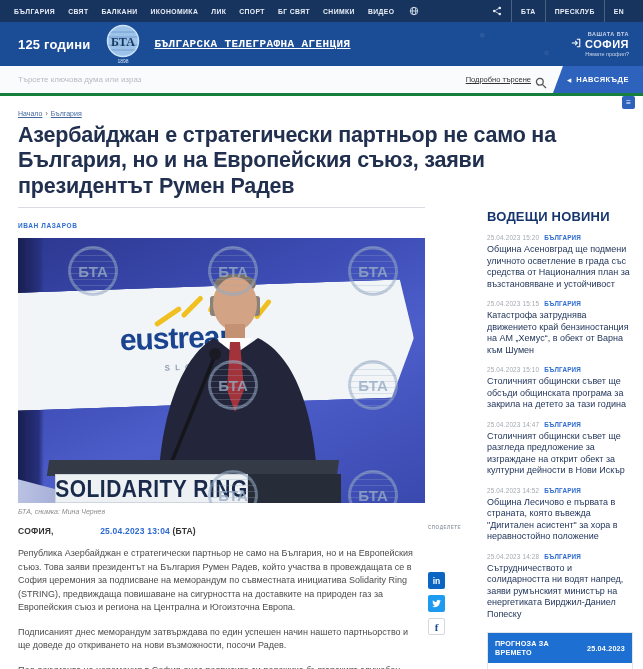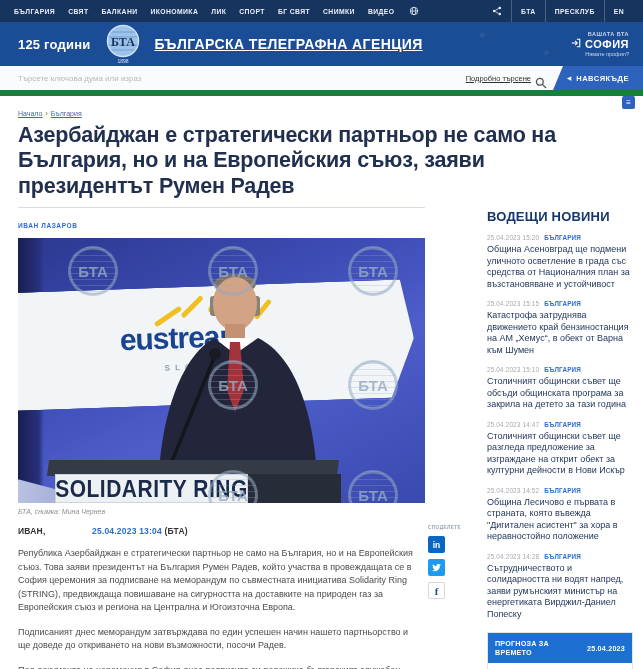--- a/index.html
+++ b/index.html
@@ -15,28 +15,28 @@
   .tn-right .tn-cell { display:flex; align-items:center; padding:0 9px; border-left:1px solid rgba(255,255,255,.22); color:#e9eef6; font-size:6.8px; font-weight:bold; letter-spacing:.4px; text-decoration:none; }
   .tn-right .tn-cell:first-child { border-left:none; }
 
   
   .masthead { position:relative; height:44px; background:#1b4c96; display:flex; align-items:center; padding:0 14px 0 18px;
     background-image: radial-gradient(circle at 75% 30%, rgba(255,255,255,.07) 0 2px, transparent 3px),
                       radial-gradient(circle at 85% 70%, rgba(255,255,255,.06) 0 2px, transparent 3px),
                       radial-gradient(circle at 92% 40%, rgba(255,255,255,.05) 0 1px, transparent 2px); }
   .mh-years { color:#fff; font-size:13px; font-weight:bold; letter-spacing:.2px;text-align:right; }
   .mh-logo { margin:0 12px 0 14px; display:flex; align-items:center; }
-  .mh-agency { color:#fff; font-size:14px; font-weight:bold; letter-spacing:.4px; }
+  .mh-agency { color:#fff; font-size:11px; font-weight:bold; letter-spacing:.4px;font-family:Liberation Mono, monospace; }
   .mh-right { margin-left:auto; display:flex; flex-direction:column; align-items:flex-end; gap:1px; }
   .mh-yourbta { color:rgba(255,255,255,.75); font-size:5.5px; font-weight:bold; letter-spacing:.5px; }
   .mh-login { display:flex; align-items:center; gap:4px; color:#fff; font-size:11px; font-weight:bold; letter-spacing:.5px; text-decoration:none; }
   .mh-noprofile { color:rgba(255,255,255,.75); font-size:5.5px; text-decoration:none; }
 
   
-  .searchbar { position:relative; height:30px; background:#fafbfc; border-bottom:6px solid #15803d; display:flex; align-items:center; padding-left:18px; }
+  .searchbar { position:relative; height:30px; background:#fafbfc; border-bottom:3px solid #15803d; display:flex; align-items:center; padding-left:18px; }
   .search-input { border:none; outline:none; background:transparent; width:300px; font-size:8px; color:#444; font-family:"Liberation Sans",sans-serif; }
   .search-input::placeholder { color:#b5bac1; }
   .adv-link { position:absolute; right:112px; font-size:7.5px; color:#333; text-decoration:underline; white-space:nowrap; }
   .mag { position:absolute; right:96px; top:9px; }
   .scope-wrap { position:absolute; right:0; top:0; bottom:0; width:90px; background:#2d63bd; clip-path:polygon(10px 0, 100% 0, 100% 100%, 0 100%); display:flex; align-items:center; justify-content:center; gap:5px; }
   .scope-tri { color:#fff; font-size:5.5px; }
   .scope-label { color:#fff; font-size:7.5px; font-weight:bold; letter-spacing:.5px; }
   .float-box { position:absolute; right:8px; top:96px; width:13px; height:13px; background:#2d63bd; border-radius:2px; color:#fff; font-size:8px; display:flex; align-items:center; justify-content:center; z-index:20; }
 
   
@@ -72,21 +72,21 @@
 
   .caption { margin-top:5px; font-size:7px; font-style:italic; color:#8f8f8f; }
   .dateline { margin-top:11px; font-size:8.5px; color:#333; font-weight:bold; letter-spacing:.2px; }
   .dateline .dl-date { color:#2e6bd0; font-weight:bold; text-decoration:none;margin-left:44px; }
   .para { margin-top:11px; width:402px; font-size:9px; line-height:1.5; color:#4c4c4c; }
 
   
   .share-col { position:absolute; left:410px; top:318px; width:44px; display:flex; flex-direction:column; gap:6px; }
   .share-label { font-size:4.6px; font-weight:bold; color:#98a1ac; letter-spacing:.5px; }
   .share-btn { width:17px; height:17px; border-radius:2px; display:flex; align-items:center; justify-content:center; cursor:pointer; }
-  .share-li { background:#0a66c2; color:#fff; font-size:8.5px; font-weight:bold; }
+  .share-li { background:#0a66c2; color:#fff; font-size:8.5px; font-weight:bold;margin-top:36px; }
   .share-tw { background:#1d9bf0; }
   .share-fb { background:#fff; border:1px solid #d3d8de; color:#1b4c94; font-family:"Liberation Serif",serif; font-size:11px; font-weight:bold; }
 
   
   .sidebar { width:150px; margin-left:62px; padding-top:2px; }
   .sb-title { font-size:13px; font-weight:bold; color:#15356e; letter-spacing:.2px; }
   .sb-item { margin-top:10px; }
   .sb-meta { font-size:6.3px; color:#a3a9b0; letter-spacing:.2px; }
   .sb-tag { color:#2e6bd0; font-weight:bold; margin-left:5px; text-decoration:none; }
   .sb-text { margin-top:3px; font-size:9px; line-height:1.28; color:#1d3157; font-weight:400; }
@@ -245,21 +245,21 @@
           <div class="wm" style="left:330px; top:8px;">БТА</div>
           <div class="wm" style="left:190px; top:122px;">БТА</div>
           <div class="wm" style="left:330px; top:122px;">БТА</div>
           <div class="wm" style="left:190px; top:232px;">БТА</div>
           <div class="wm" style="left:330px; top:232px;">БТА</div>
         </div>
 
         <div class="caption">БТА, снимка: Мина Чернев</div>
 
         <div class="dateline">
-          <span>ИВАН,</span>
+          <span>СОФИЯ,</span>
           <a href="#" class="dl-date">25.04.2023 13:04</a>
           <span>(БТА)</span>
         </div>
 
         <p class="para">Република Азербайджан е стратегически партньор не само на България, но и на Европейския съюз. Това заяви президентът на България Румен Радев, който участва в провеждащата се в София церемония за подписване на меморандум по съвместната инициатива Solidarity Ring (STRING), предвиждаща повишаване на сигурността на доставките на природен газ за Европейския съюз и региона на Централна и Югоизточна Европа.</p>
         <p class="para">Подписаният днес меморандум затвърждава по един успешен начин нашето партньорство и ще доведе до откриването на нови възможности, посочи Радев.</p>
         <p class="para">Под документа на церемония в София днес подписите си положиха българският служебен министър на енергетиката Росен Христов, министърът на енергетиката на Румъния Върджил-Даниел Попеску, министърът на външните работи и търговията на Унгария Петер Сиярто, министърът на икономиката</p>
       </div>
 
       <div class="share-col">

